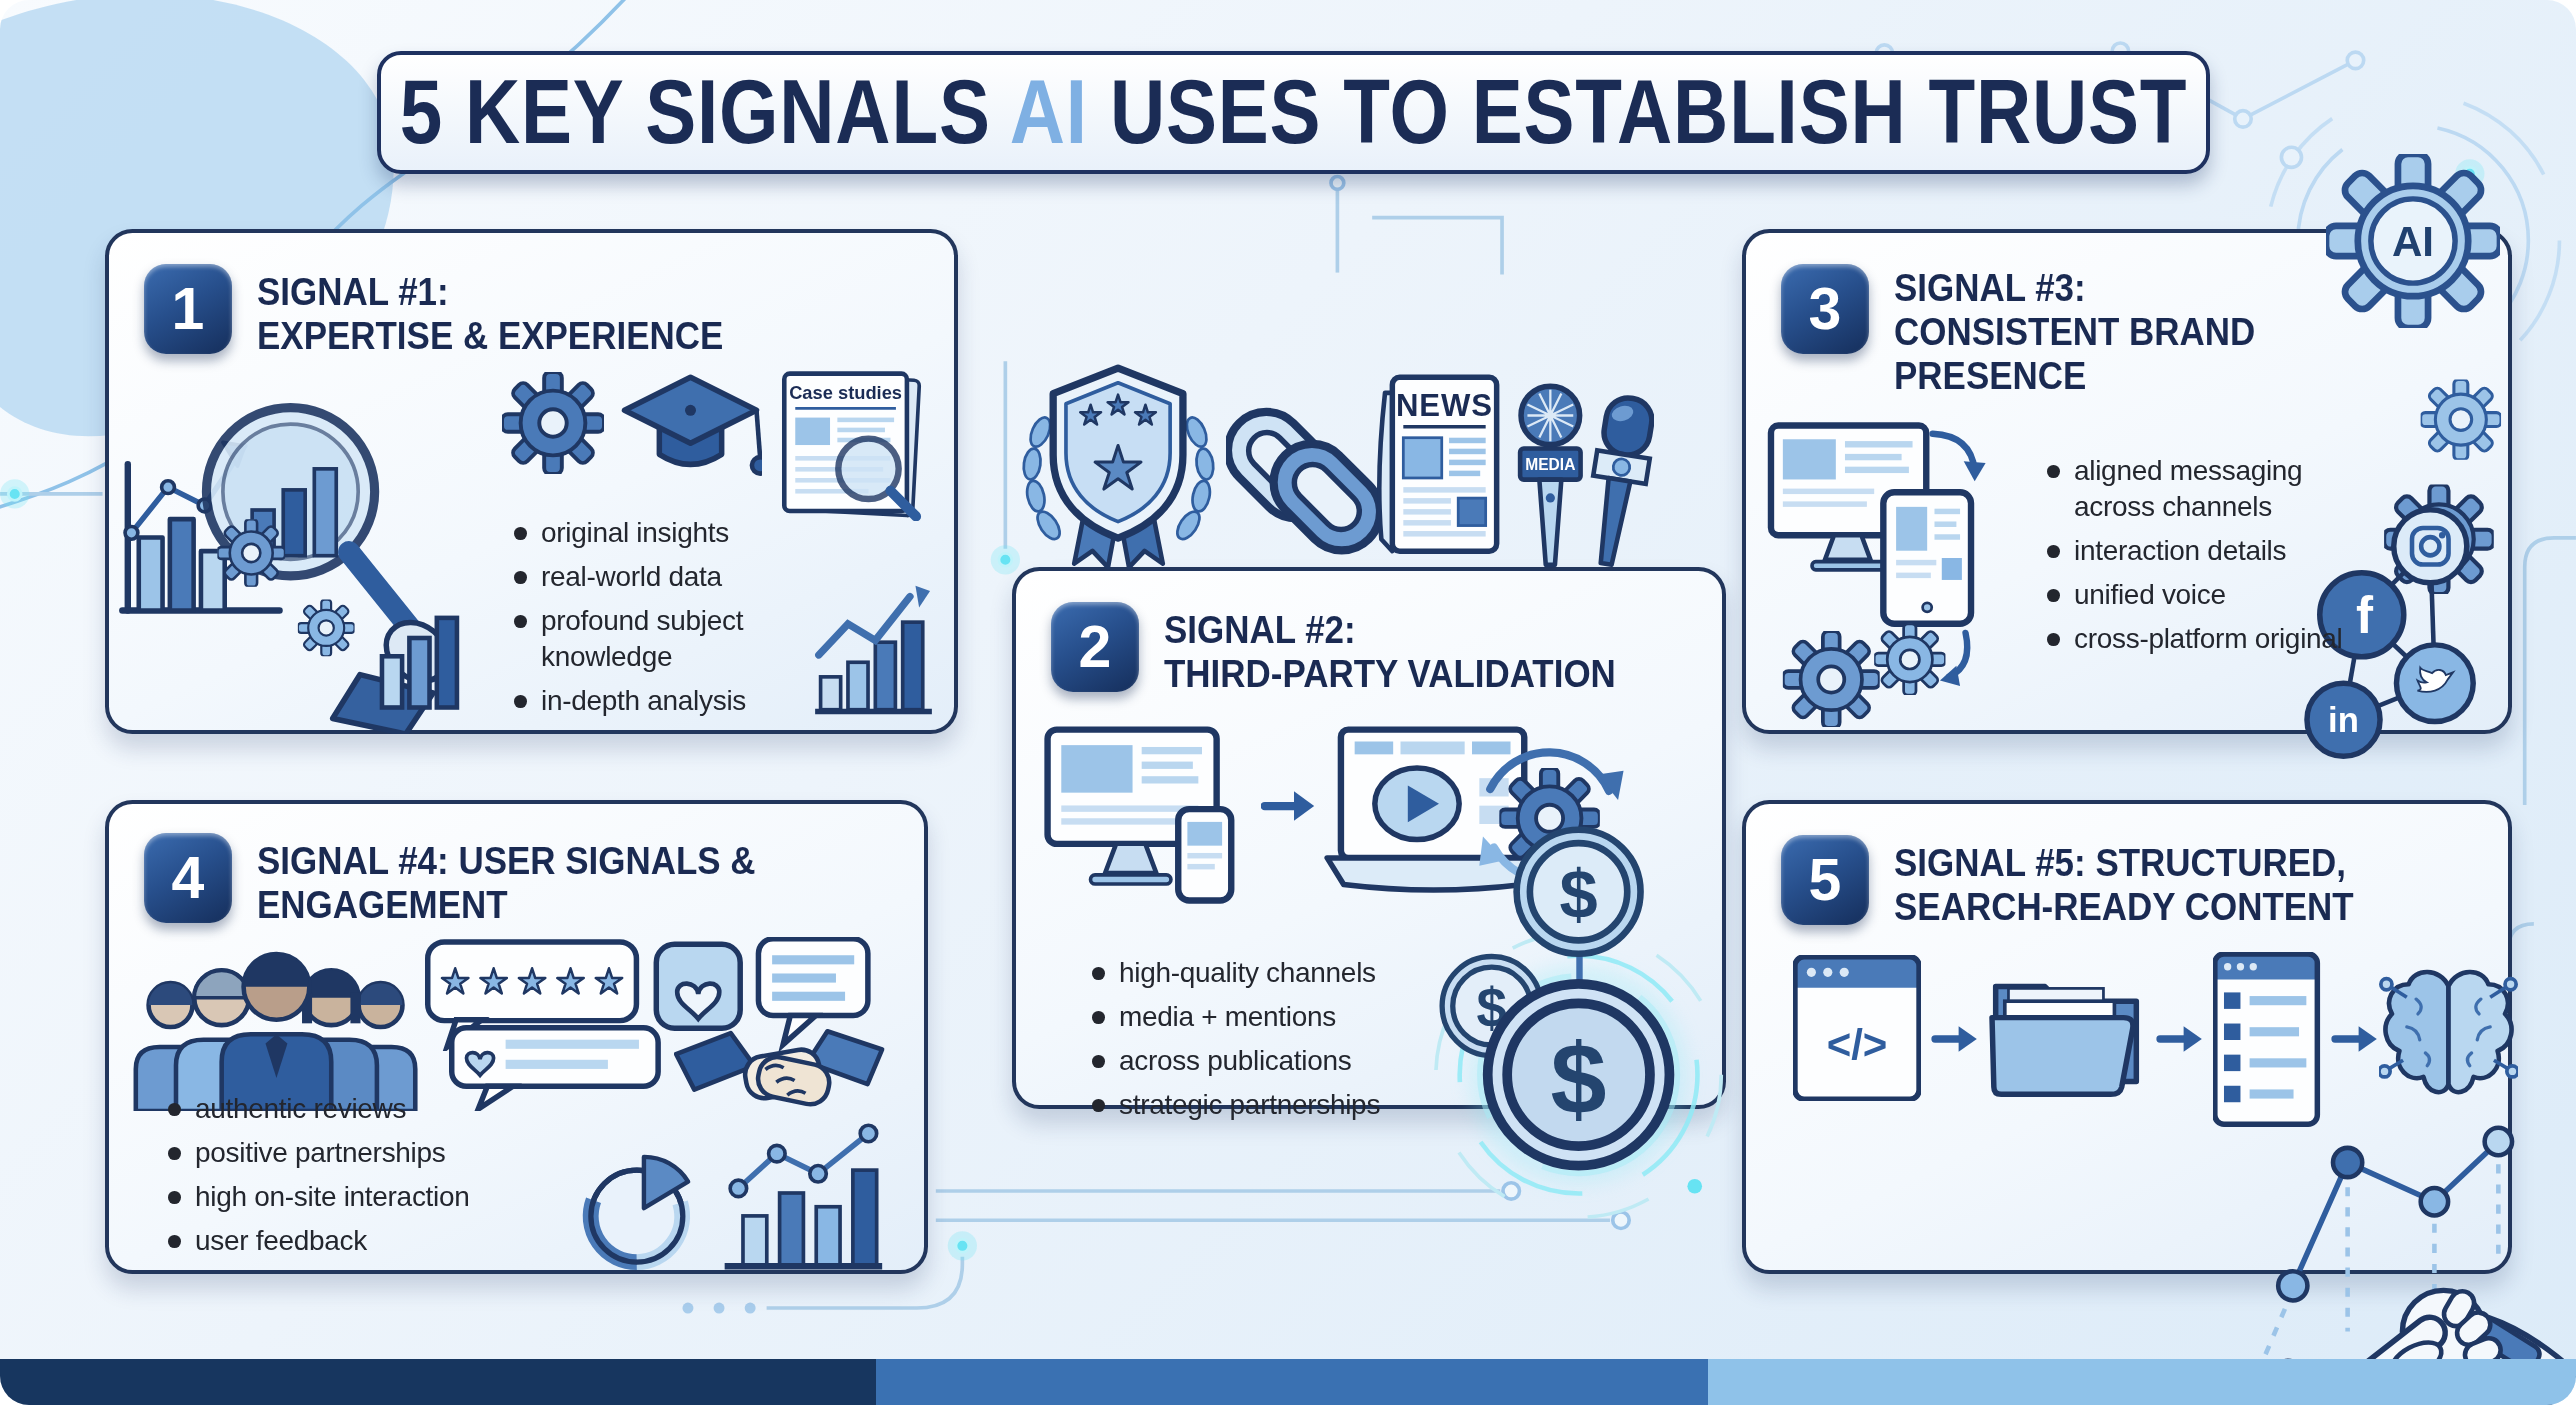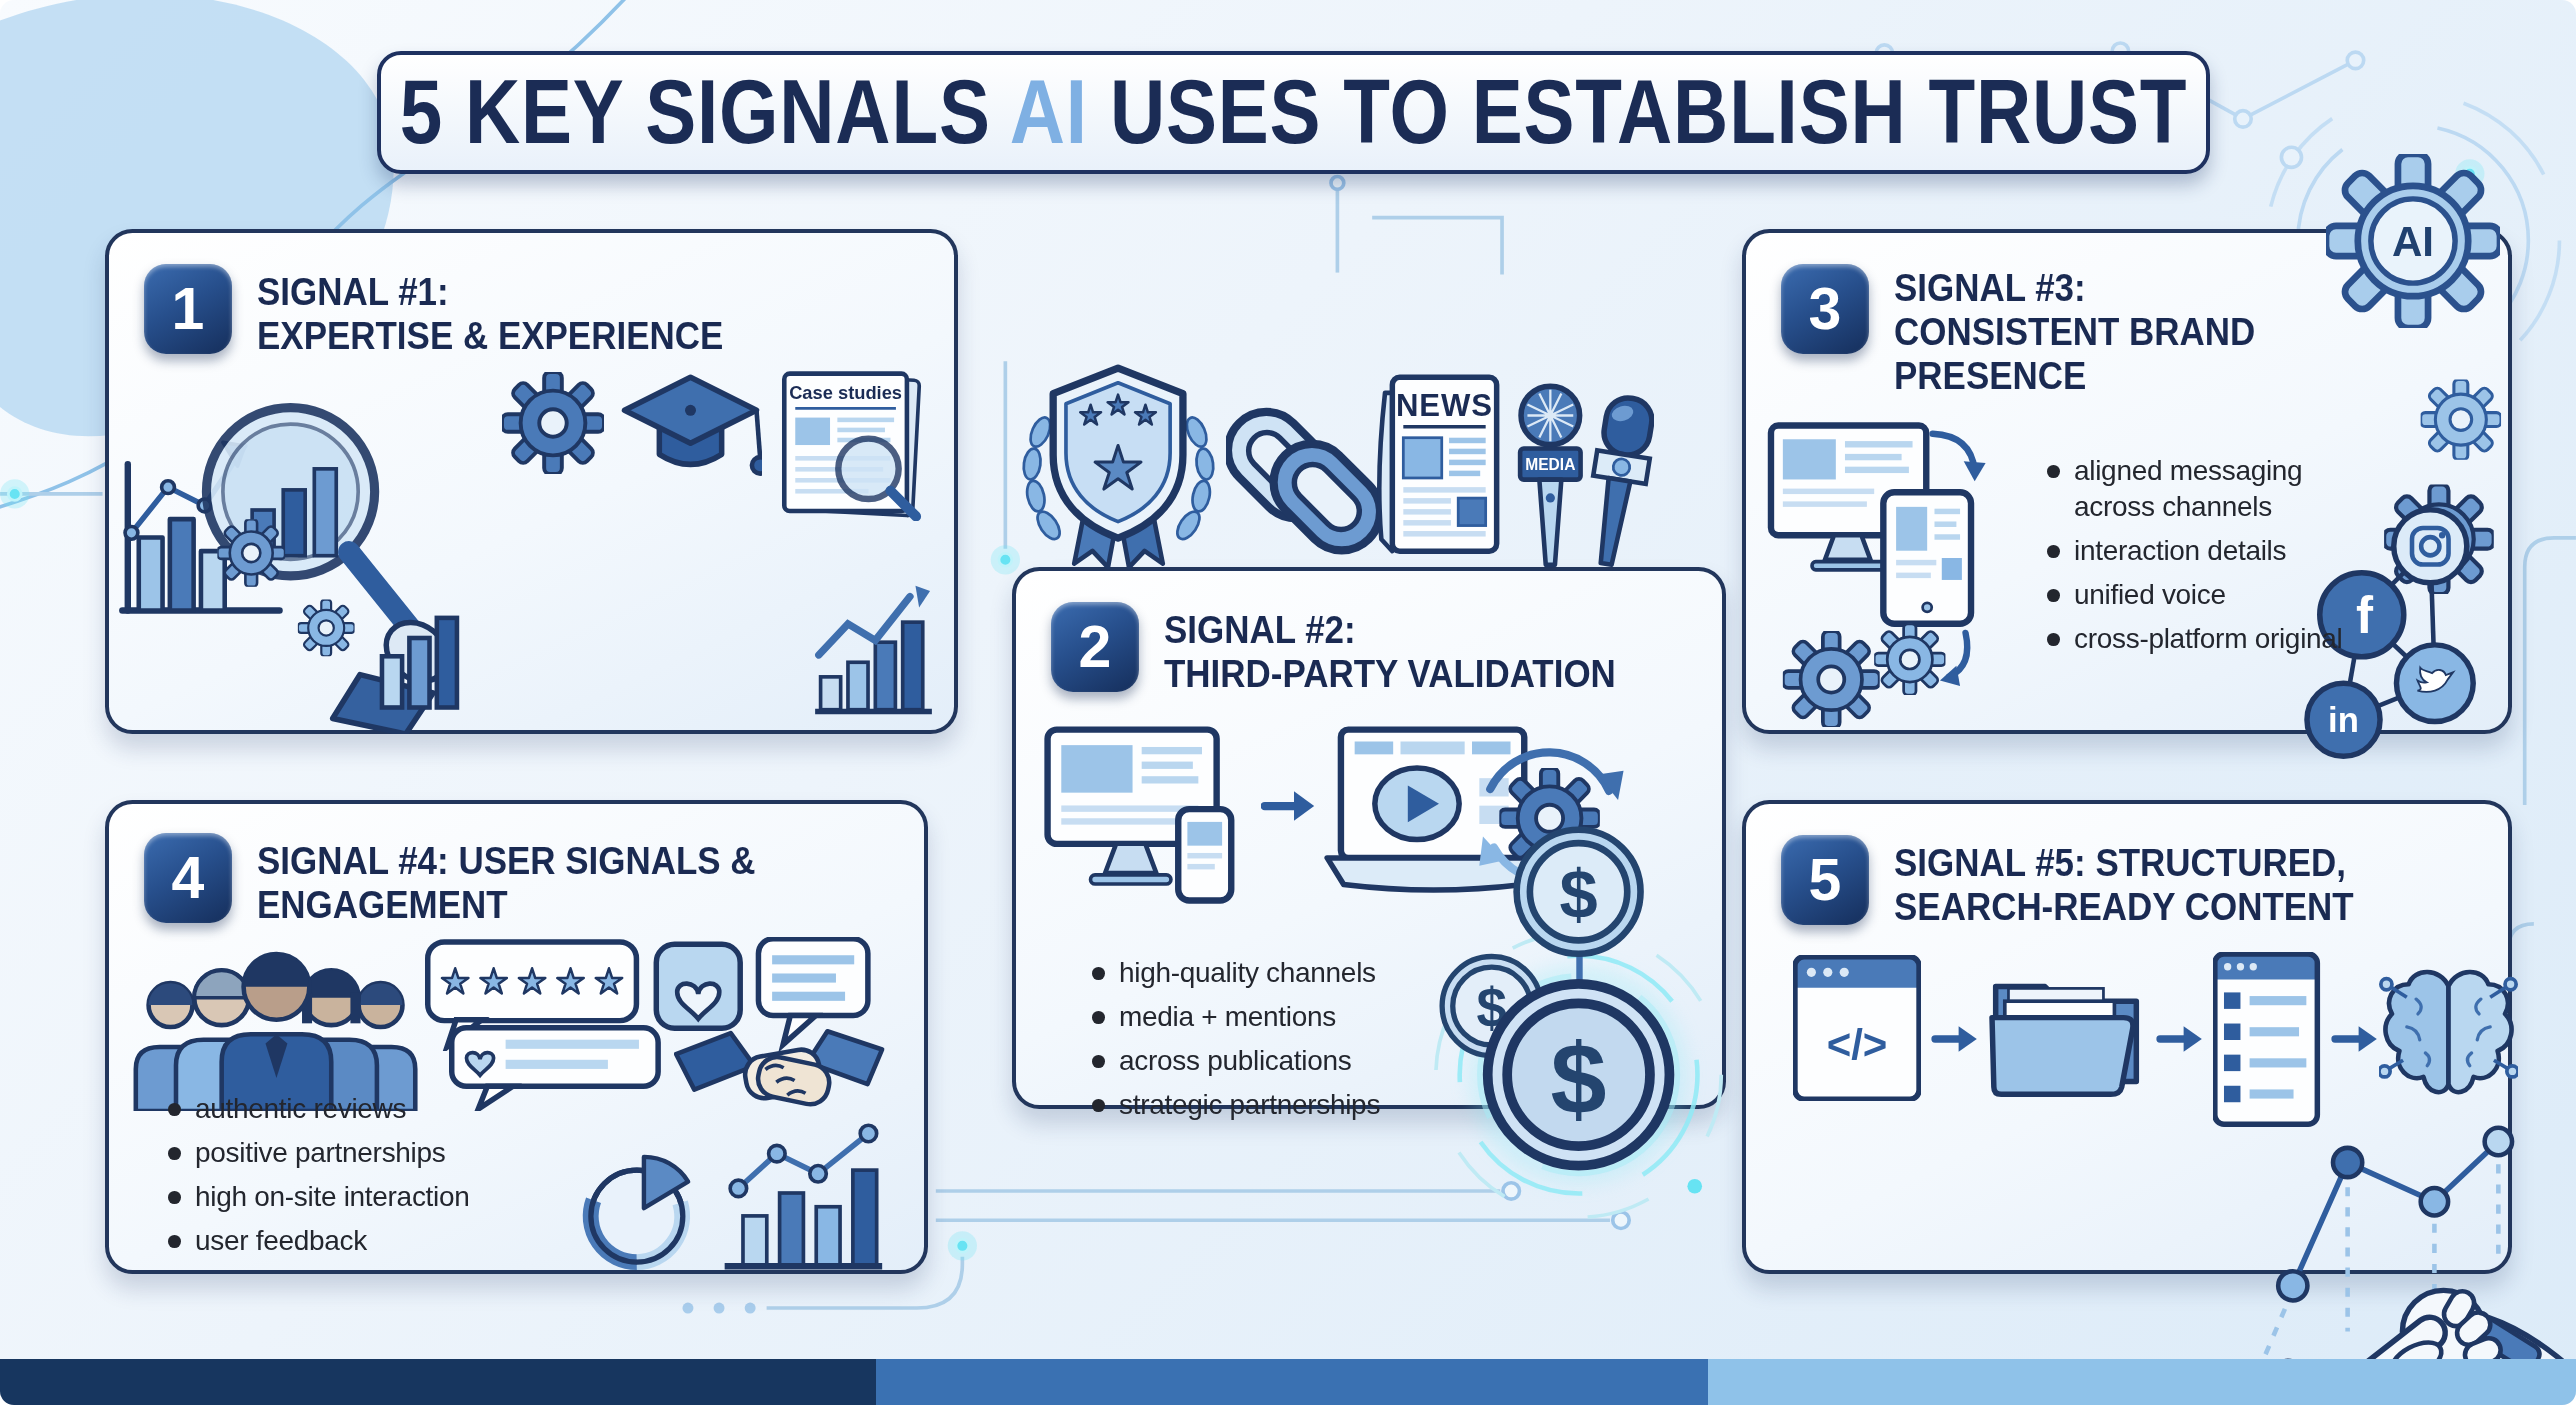--- a/index.html
+++ b/index.html
@@ -1,18 +1,18 @@
 <!DOCTYPE html>
 <html style="font-size:14.6px"><head>
 <meta charset="utf-8">
 <style>
 *{margin:0;padding:0;box-sizing:border-box}
 html,body{background:#ffffff}
 body{width:2576px;height:1405px;position:relative;font-family:"Liberation Sans",sans-serif}
-#stage{position:absolute;left:0;top:0;width:2576px;height:1405px;border-radius:14px;overflow:hidden;
+#stage{position:absolute;left:0;top:0;width:2576px;height:1405px;border-radius:29px;overflow:hidden;
   background:linear-gradient(135deg,#f8fbfe 0%,#edf4fb 40%,#dcebf8 100%)}
 .decor{position:absolute;left:0;top:0;z-index:0}
 .banner{position:absolute;left:377px;top:51px;width:1833px;height:123px;z-index:3;
   background:linear-gradient(#ffffff,#e9f1fa);border:4.6px solid #1e3160;border-radius:24px;
   box-shadow:0 11px 18.3px rgba(24,50,100,.28);display:flex;align-items:center;justify-content:center}
 .banner h1{font-size:90px;font-weight:bold;color:#1b2c55;letter-spacing:0.9px;white-space:nowrap;
   transform:scaleX(.85);transform-origin:center}
 .banner .accent{color:#7fb0e3}
 .card{position:absolute;z-index:2;background:linear-gradient(155deg,#ffffff 0%,#f3f8fd 55%,#e3eef9 100%);
   border:4.6px solid #22365c;border-radius:27.4px;box-shadow:0 14.6px 22px rgba(27,52,98,.18)}
@@ -200,20 +200,26 @@
       <rect x="68" y="63" width="52" height="5" fill="#b9d6ef"></rect>
       <rect x="68" y="74" width="58" height="5" fill="#b9d6ef"></rect>
       <rect x="22" y="94" width="104" height="5" fill="#c7ddf2"></rect>
       <rect x="22" y="106" width="96" height="5" fill="#c7ddf2"></rect>
       <rect x="22" y="118" width="104" height="5" fill="#c7ddf2"></rect>
       <rect x="22" y="130" width="80" height="5" fill="#c7ddf2"></rect>
       <circle cx="102" cy="108" r="33" fill="#cfe4f6" opacity=".8" stroke="#1f3763" stroke-width="7"></circle>
       <line x1="126" y1="132" x2="154" y2="160" stroke="#2f5d9e" stroke-width="11" stroke-linecap="round"></line>
     </svg>
 
+    <ul class="bullets" style="left:399px;top:282px;width:302px">
+      <li>original insights</li>
+      <li>real-world data</li>
+      <li>profound subject knowledge</li>
+      <li>in-depth analysis</li>
+    </ul>
 
     <svg class="ic" style="left:704px;top:349px" width="121" height="135" viewBox="0 0 132 148">
       <g stroke="#1f3763" stroke-width="4">
         <rect x="8" y="104" width="22" height="36" fill="#c7ddf2"></rect>
         <rect x="38" y="88" width="22" height="52" fill="#9cc4e8"></rect>
         <rect x="68" y="66" width="22" height="74" fill="#4a7ab8"></rect>
         <rect x="98" y="44" width="22" height="96" fill="#2f5d9e"></rect>
         <line x1="2" y1="142" x2="130" y2="142" stroke-width="6"></line>
       </g>
       <path d="M6,80 L38,46 68,64 106,16" fill="none" stroke="#3f6fae" stroke-width="8" stroke-linecap="round"></path>

